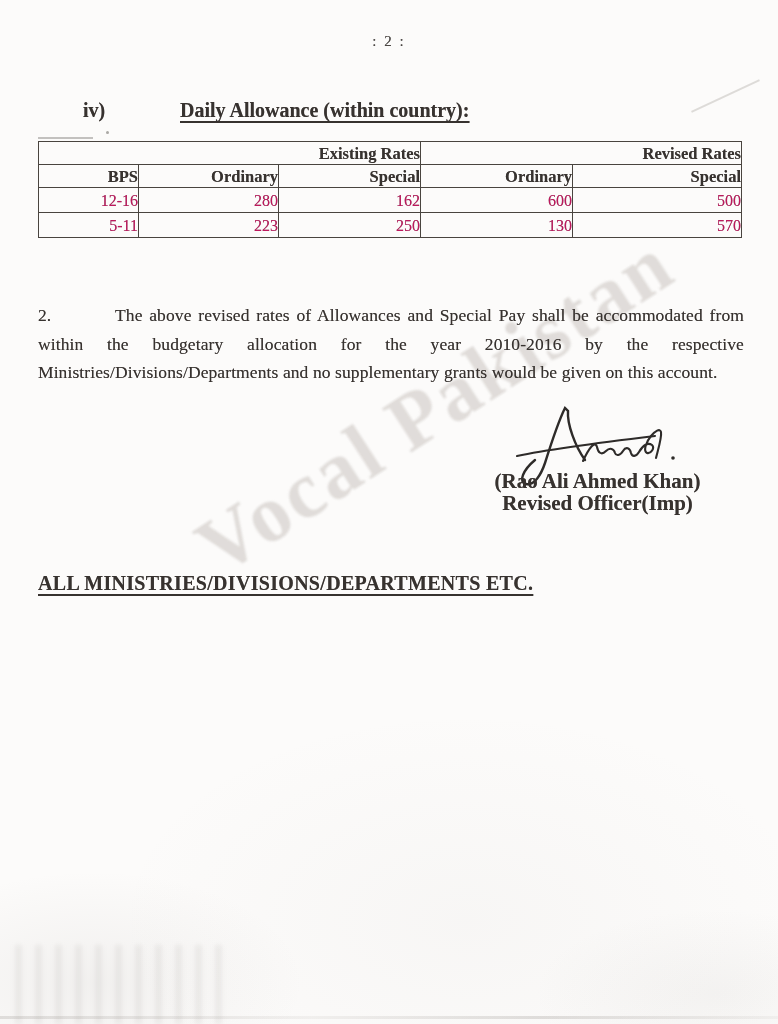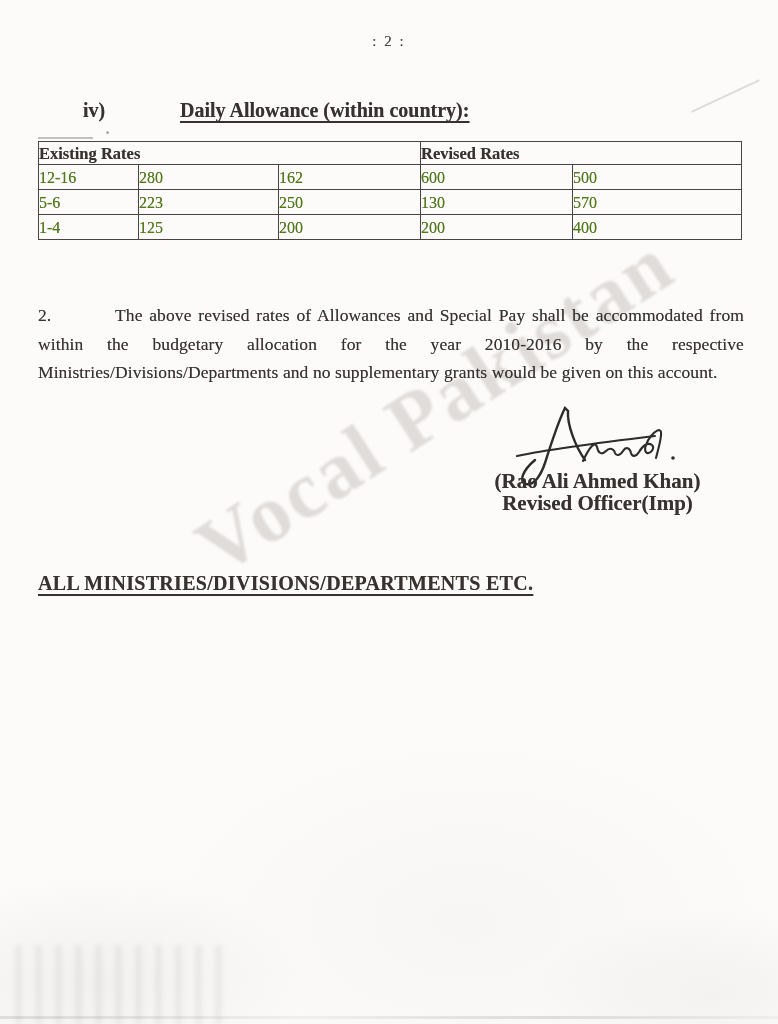--- a/index.html
+++ b/index.html
@@ -72,29 +72,29 @@
   table.rates {
     position: absolute;
     left: 38px; top: 141px;
     width: 703px;
     border-collapse: collapse;
     table-layout: fixed;
     background: transparent;
   }
   table.rates th, table.rates td {
     border: 1.7px solid #49443f;
-    text-align: left;
+    text-align: right;
     padding: 0;
     font-size: 16px;
     height: 22px;
     line-height: 21px;
     background: transparent;
   }
   table.rates thead th { font-weight: bold; font-size: 16.5px; }
-  table.rates tbody td { height: 24px; font-size: 16px; color: #4d7c0f; }
+  table.rates tbody td { height: 24px; font-size: 16px; color: #be185d; }
 
   .paragraph {
     position: absolute;
     left: 38px; top: 301px;
     width: 706px;
     font-size: 17.5px;
     line-height: 28.6px;
     text-align: justify;
     letter-spacing: 0.1px;
   }
@@ -178,42 +178,42 @@
           <col style="width:140px">
           <col style="width:142px">
         <col style="width:152px">
           <col style="width:169px">
       </colgroup>
       <thead>
         <tr>
           <th colspan="3">Existing Rates</th>
           <th colspan="2">Revised Rates</th>
         </tr>
+        <tr>
+          <th>BPS</th>
+          <th>Ordinary</th>
+          <th>Special</th>
+          <th>Ordinary</th>
+          <th>Special</th>
+        </tr>
       </thead>
       <tbody>
         <tr>
           <td>12-16</td>
           <td>280</td>
           <td>162</td>
           <td>600</td>
           <td>500</td>
         </tr>
         <tr>
-          <td>5-6</td>
+          <td>5-11</td>
           <td>223</td>
           <td>250</td>
           <td>130</td>
           <td>570</td>
-        </tr>
-        <tr>
-          <td>1-4</td>
-          <td>125</td>
-          <td>200</td>
-          <td>200</td>
-          <td>400</td>
         </tr>
       </tbody>
     </table>
 
     <div class="paragraph">
       <span class="para-number">2.</span>
       <div class="para-text">The above revised rates of Allowances and Special Pay shall be accommodated from within the budgetary allocation for the year 2010-2016 by the respective Ministries/Divisions/Departments and no supplementary grants would be given on this account.</div>
     </div>
 
     <svg class="signature-scrawl" viewBox="0 0 180 90" xmlns="http://www.w3.org/2000/svg">

